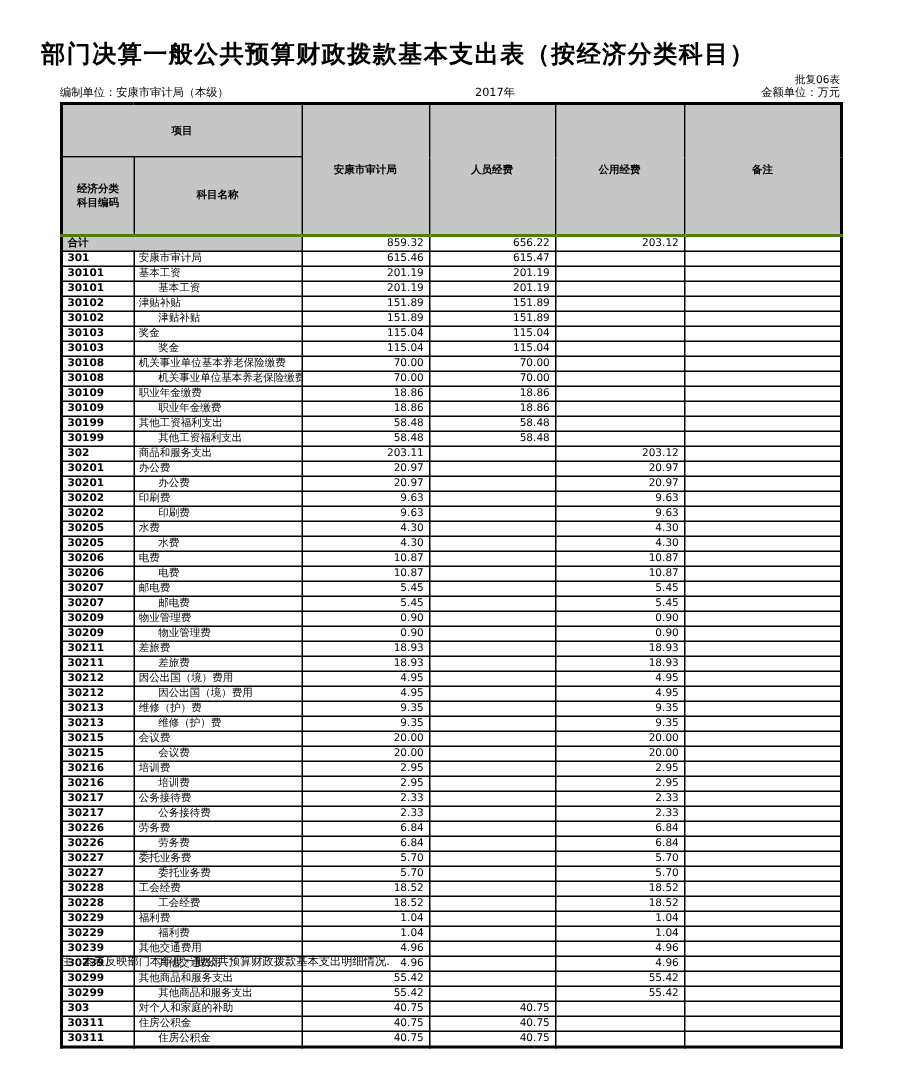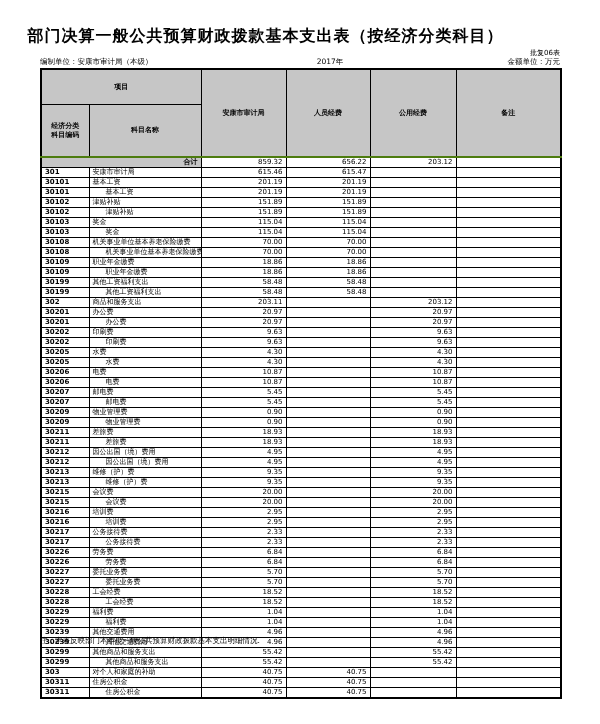--- a/index.html
+++ b/index.html
@@ -34,21 +34,21 @@
   tr.hdr-top th{height:12px;}
   tr.hdr-sub th{height:29px;}
   th .blk{display:block;}
   thead th{border-bottom-width:1px;}
   tr.hdr-sub th, tr.hdr-top th[rowspan]{border-bottom:2px solid #4d7c0f;}
   td{height:9px;}
   td.code{font-weight:bold;text-align:left;}
   td.name{text-align:left;}
   td.name.indent{padding-left:16px;}
   td.num{text-align:right;}
-  td.total-label{background:#c6c6c6;font-weight:bold;text-align:right;}
+  td.total-label{background:#c6c6c6;font-weight:bold;text-align:left;}
   .note{
     position:absolute;top:636px;left:40px;width:520px;
     font-size:7.5px;font-weight:normal;
   }
 </style>
 </head>
 <body>
 
 <div class="page">
 

